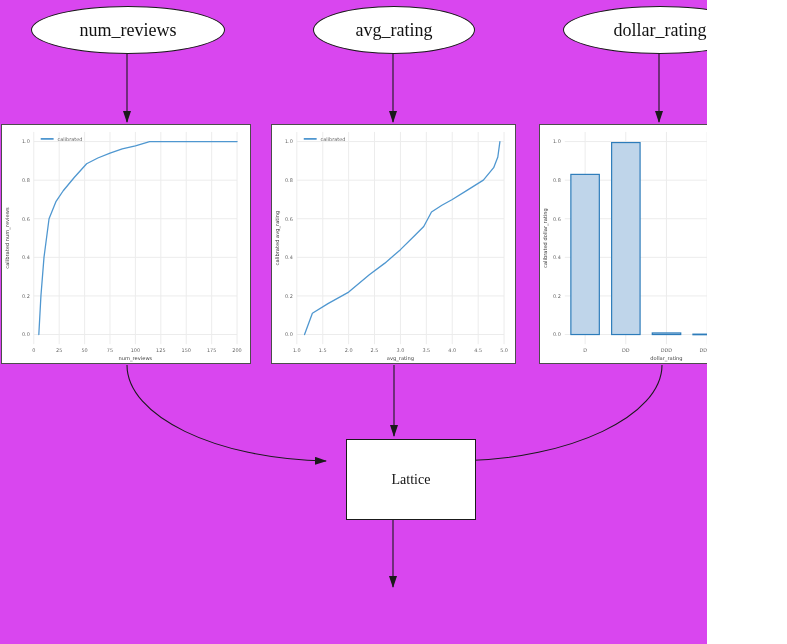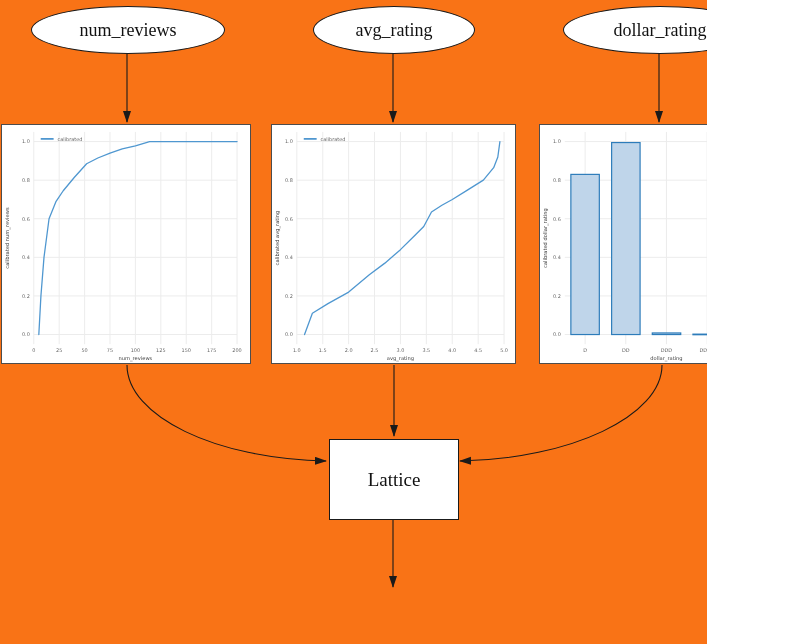--- a/index.html
+++ b/index.html
@@ -1,16 +1,16 @@
 <!DOCTYPE html>
 <html><head>
 <meta charset="utf-8">
 <style>
   html,body{margin:0;padding:0;background:#ffffff;}
-  .canvas{position:relative;width:707px;height:644px;background:#f97316;overflow:hidden;
+  .canvas{position:relative;width:707px;height:644px;background:#d946ef;overflow:hidden;
           font-family:"Liberation Serif",serif;}
   .edges{position:absolute;left:0;top:0;width:787px;height:644px;pointer-events:none;z-index:1;}
   .node{position:absolute;z-index:2;display:flex;align-items:center;justify-content:center;
         background:#fff;color:#111;font-size:18px;}
   .ellipse{border:1.4px solid #1a1a1a;border-radius:50%;}
   .box{border:1.4px solid #1a1a1a;}
   .plot{position:absolute;z-index:2;background:#fff;border:1.3px solid #4d4d4d;box-sizing:border-box;}
   .plot svg{display:block;width:100%;height:100%;}
   .tick{font:5px "DejaVu Sans",sans-serif;fill:#666;}
   .axlabel{font:5.2px "DejaVu Sans",sans-serif;fill:#444;}
@@ -150,18 +150,18 @@
         <text x="168.5" y="229" text-anchor="middle" class="tick">DDDD</text>
         <rect x="154.2" y="210.9" width="28.7" height="0.6" fill="#bfd5ea" stroke="#2d7cba" stroke-width="1.2"></rect>
         <line x1="209.5" y1="7" x2="209.5" y2="221" stroke="#ececec" stroke-width="1"></line>
         <text x="209.5" y="229" text-anchor="middle" class="tick">missing</text>
         <rect x="195.2" y="77.0" width="28.7" height="134.2" fill="#fcd9b6" stroke="#f08a26" stroke-width="1.2"></rect>
         <text x="127.5" y="237" text-anchor="middle" class="axlabel">dollar_rating</text>
         <text x="7" y="114.0" text-anchor="middle" class="axlabel" transform="rotate(-90 7 114.0)">calibrated dollar_rating</text>
       </svg>
   </div>
 
-  <div class="node box" style="left:329px;top:439px;width:128px;height:79px;font-size:19px;">
+  <div class="node box" style="left:346px;top:439px;width:128px;height:79px;font-size:14px;">
     <span>Lattice</span>
   </div>
 
 
 </div>
 
 </body></html>

